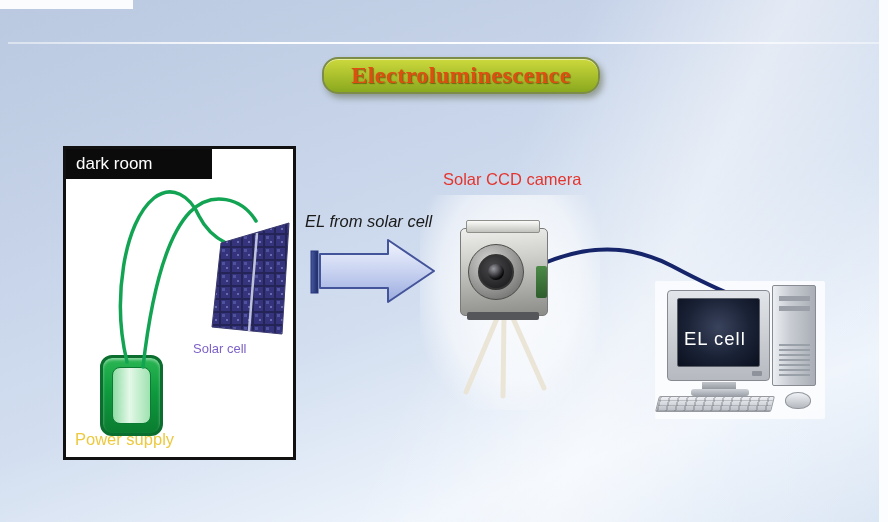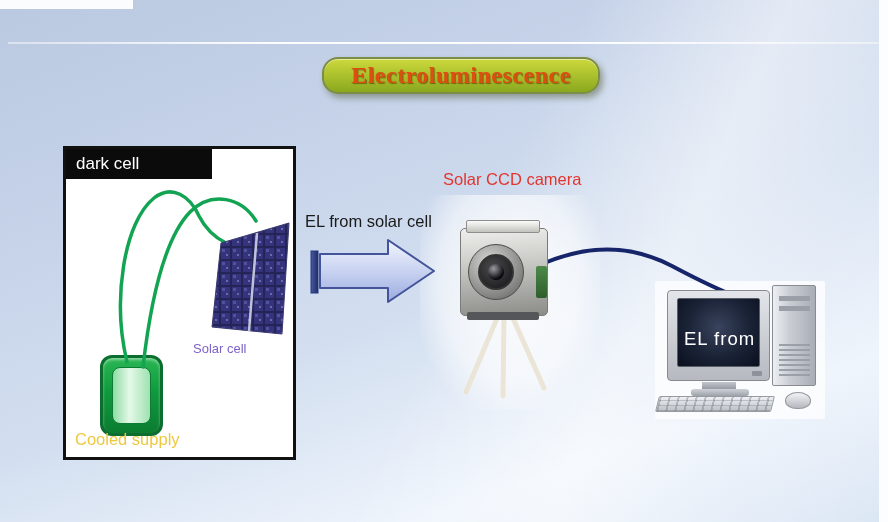--- a/index.html
+++ b/index.html
@@ -70,21 +70,21 @@
   .tripod-leg { stroke:#eae4d4; stroke-width:5; stroke-linecap:round; opacity:0.92; }
   .panel { fill:url(#cellPattern); stroke:#3a3a6e; stroke-width:1; }
   .panel-divider { stroke:#d8dcf0; stroke-width:2.5; opacity:0.85; }
   .arrow-main { fill:url(#arrowGrad); stroke: var(--arrow-border,#44549a); stroke-width:2; stroke-linejoin:round; }
   .arrow-bar { fill:url(#barGrad); stroke:#26367c; stroke-width:1; }
 
   
   .label { position:absolute; white-space:nowrap; z-index:6; }
   .solar-label  { left:193px; top:341px; font-size:13px;   color: var(--solar-cell-label,#7d62c8); }
   .power-label  { left:75px;  top:430px; font-size:16.5px; color: var(--power-supply-label,#ecc93f); }
-  .el-label     { left:305px; top:212px; font-size:16.5px; color: var(--arrow-label,#1a1a1a); }
+  .el-label     { left:305px; top:212px; font-size:16.5px; color: var(--arrow-label,#1a1a1a); font-style: italic; }
   .camera-label { left:443px; top:170px; font-size:16.5px; color: var(--camera-label,#e4342e); }
 
   
   .camera-glow {
     position:absolute; left:420px; top:195px; width:180px; height:215px; z-index:2;
     background: radial-gradient(ellipse at 50% 40%, rgba(255,255,255,0.95) 0%,
       rgba(255,255,255,0.55) 55%, rgba(255,255,255,0) 78%);
   }
   .camera { position:absolute; left:458px; top:220px; width:92px; height:102px; z-index:4; }
   .camera > div { position:absolute; }
@@ -135,21 +135,21 @@
   <div class="edge-top-left"></div>
   <div class="edge-right"></div>
   <div class="top-line"></div>
 
   <div class="title-box">
     <span class="title-text">Electroluminescence</span>
   </div>
 
   <div class="dark-room">
     <div class="dark-room-header">
-      <span>dark cell</span>
+      <span>dark room</span>
     </div>
   </div>
 
   <div class="battery">
     <div class="battery-core"></div>
   </div>
 
   <div class="camera-glow"></div>
 
   <svg class="overlay" width="888" height="522" viewBox="0 0 888 522">
@@ -181,21 +181,21 @@
     <line class="tripod-leg" x1="504" y1="316" x2="503" y2="396"></line>
     <line class="tripod-leg" x1="512" y1="316" x2="544" y2="388"></line>
 
     <path class="cable-line" d="M 547 262 C 592 244 634 246 672 266 C 704 283 724 292 740 298"></path>
 
     <rect class="arrow-bar" x="311" y="251" width="7" height="42"></rect>
     <polygon class="arrow-main" points="320,254 388,254 388,240 434,271 388,302 388,288 320,288"></polygon>
   </svg>
 
   <div class="label solar-label">Solar cell</div>
-  <div class="label power-label">Cooled supply</div>
+  <div class="label power-label">Power supply</div>
   <div class="label el-label">EL from solar cell</div>
   <div class="label camera-label">Solar CCD camera</div>
 
   <div class="camera">
     <div class="camera-shell"></div>
     <div class="camera-top"></div>
     <div class="camera-board"></div>
     <div class="lens-outer">
       <div class="lens-mid">
         <div class="lens-inner"></div>
@@ -215,14 +215,14 @@
     <div class="monitor">
       <div class="screen"></div>
       <div class="monitor-button"></div>
     </div>
     <div class="neck"></div>
     <div class="mon-base"></div>
     <div class="keyboard"></div>
     <div class="mouse"></div>
   </div>
 
-  <div class="el-image-text">EL from</div>
+  <div class="el-image-text">EL cell</div>
 </div>
 
 </body></html>

